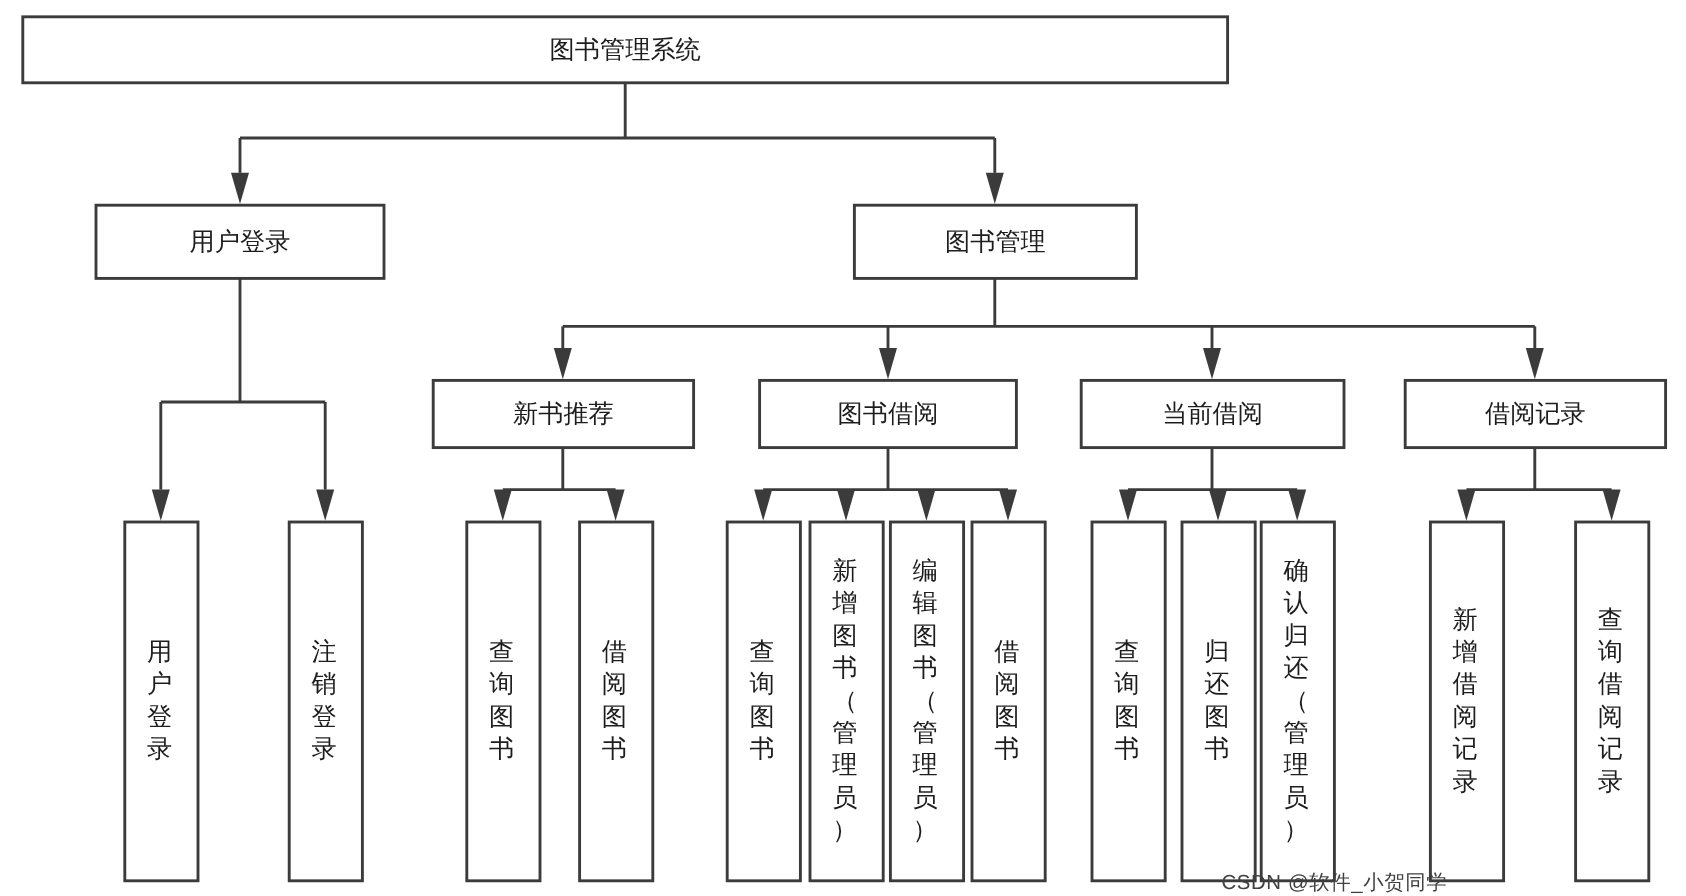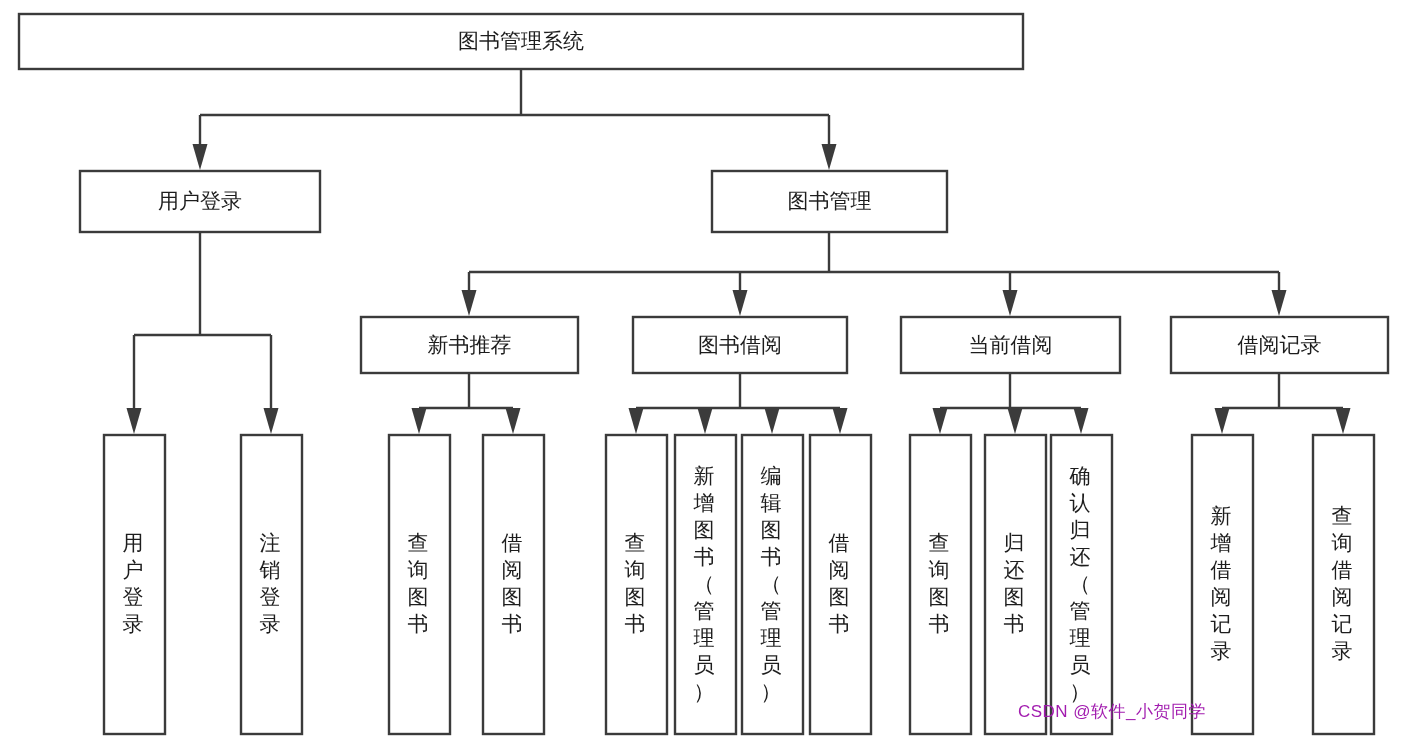--- a/index.html
+++ b/index.html
@@ -49,24 +49,24 @@
     fill: none;
     stroke-linecap: butt;
   }
   .arrow-head {
     fill: #3b3b3b;
     stroke: none;
   }
   .watermark {
     position: absolute;
     right: 10px;
-    bottom: 24px;
+    bottom: 0;
     font-family: "Liberation Sans", "DejaVu Sans", sans-serif;
     font-size: 17px;
-    color: #a21caf;
+    color: #404040;
     letter-spacing: 0.5px;
     white-space: nowrap;
     pointer-events: none;
   }
 </style>
 </head>
 <body>
 
 <div id="diagram-root">
   <svg class="flow" viewBox="0 0 1405 747">

